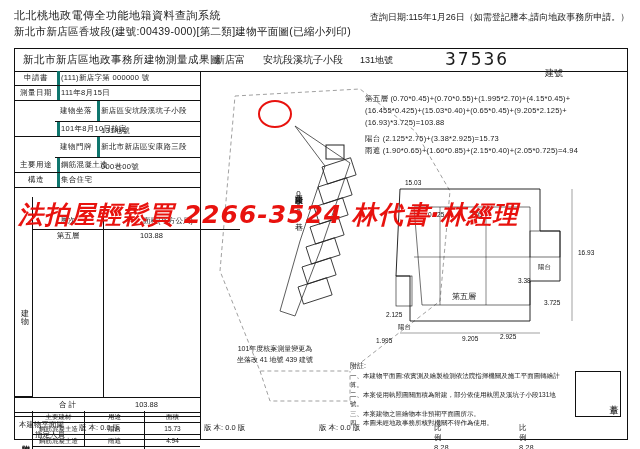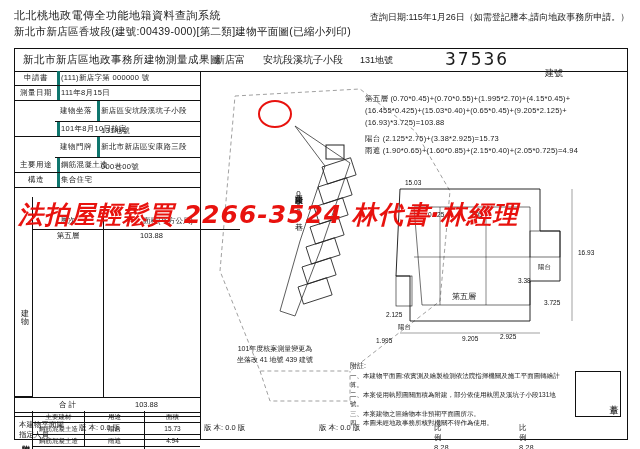--- a/index.html
+++ b/index.html
@@ -92,21 +92,21 @@
 
   
   .lowtab{position:absolute;left:0;top:340px;width:185px;height:50px;}
   .lowtab .c{position:absolute;box-sizing:border-box;border-right:1px solid #111;border-bottom:1px solid #111;font-size:6.5px;line-height:12px;text-align:center;}
   .lowtab .lcol{position:absolute;left:0;top:0;width:18px;height:50px;border-right:1px solid #111;font-size:8px;text-align:center;line-height:14px;padding-top:6px;box-sizing:border-box;}
 
   .bottom-sign{
     position:absolute;left:0;bottom:0;width:185px;height:22px;border-top:1px solid #111;
   }
   .bottom-sign .b1{position:absolute;left:4px;top:3px;font-size:7.5px;}
-  .bottom-sign .b2{position:absolute;left:4px;top:13px;font-size:7.5px;}
+  .bottom-sign .b2{position:absolute;left:20px;top:13px;font-size:7.5px;}
 
   
   .draw{
     position:absolute;left:185px;top:22px;right:0;bottom:0;
   }
   .calc{
     position:absolute;left:165px;top:22px;width:270px;font-size:7.5px;line-height:12px;letter-spacing:.2px;
   }
   .calc div{white-space:nowrap;}
 

